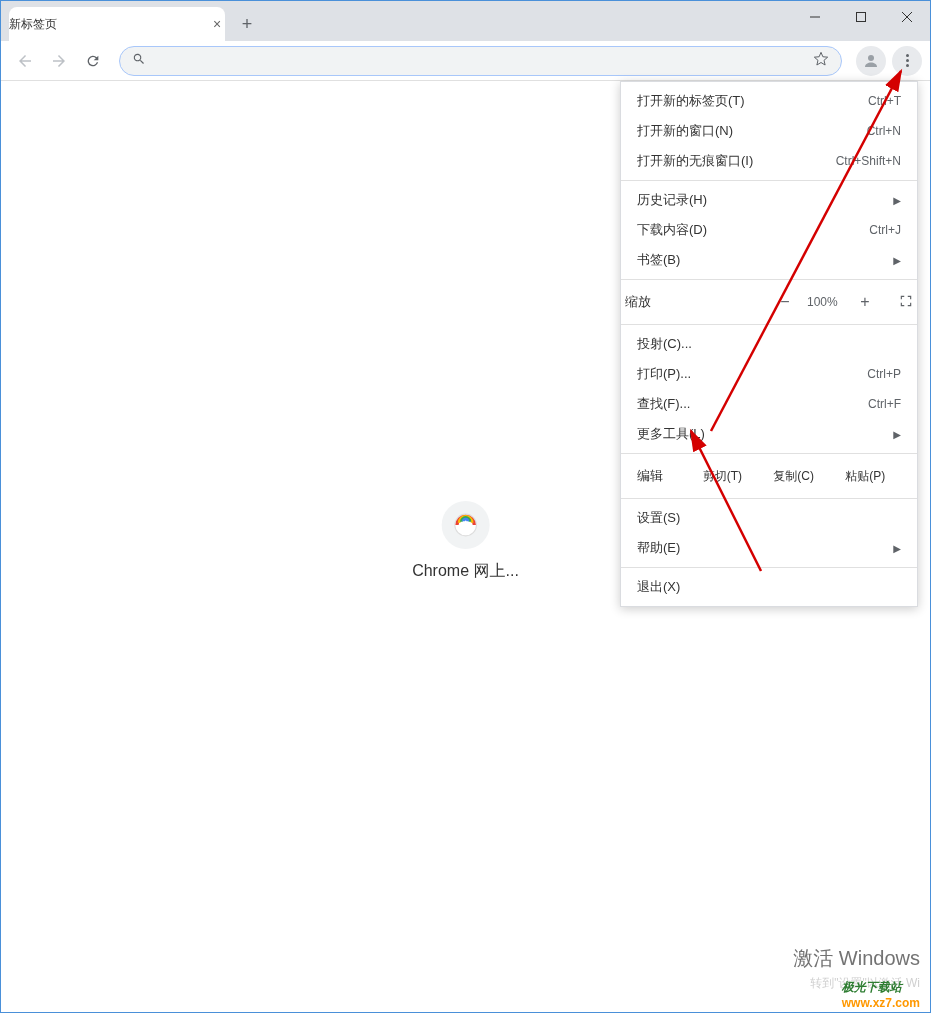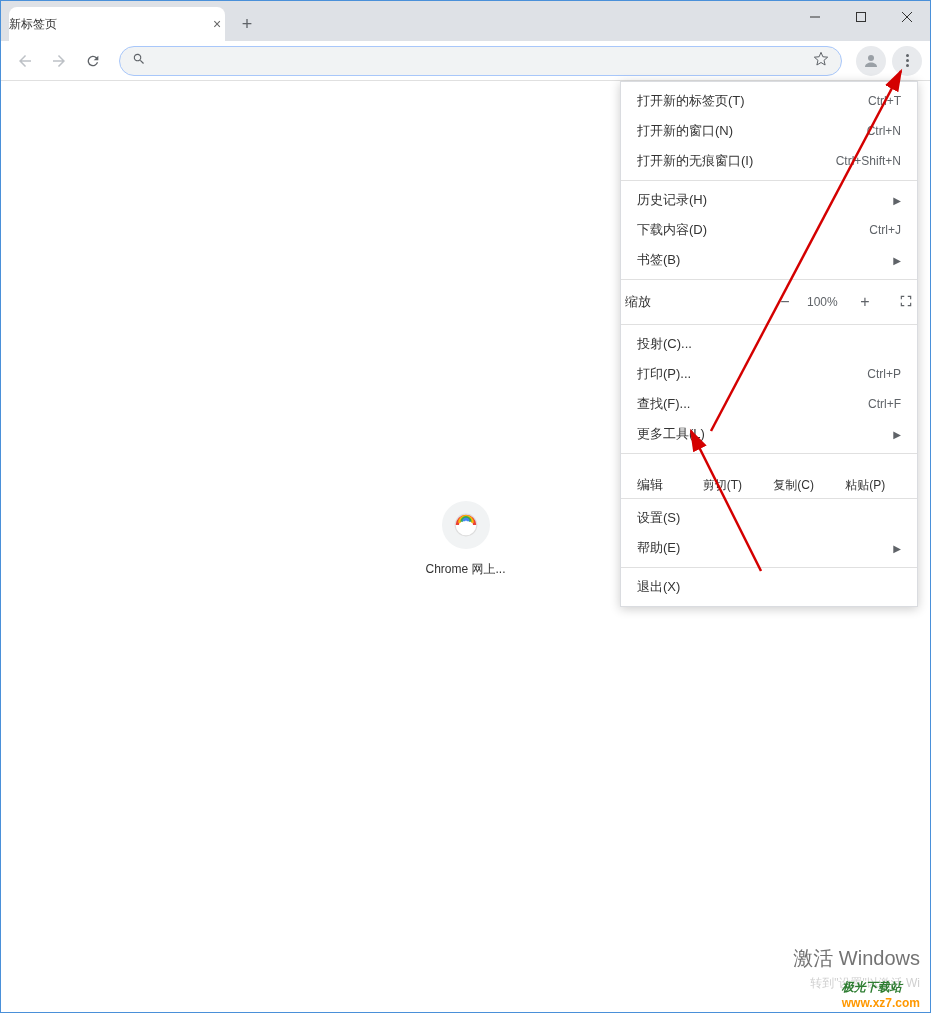--- a/index.html
+++ b/index.html
@@ -22,35 +22,35 @@
 .star-btn { color: #5f6368; }
 .profile-btn, .menu-btn { width: 30px; height: 30px; border-radius: 50%; display: flex; align-items: center; justify-content: center; margin-left: 4px; cursor: pointer; }
 .profile-btn { background: #e8eaed; }
 .menu-btn { background: #e8eaed; position: relative; }
 .menu-dots { display: flex; flex-direction: column; gap: 2px; }
 .menu-dots span { width: 3px; height: 3px; background: #5f6368; border-radius: 50%; }
 
 .content { position: absolute; top: 80px; left: 0; right: 0; bottom: 0; background: #fff; }
 .shortcut { position: absolute; left: 50%; top: 420px; transform: translateX(-50%); text-align: center; }
 .shortcut-icon { width: 48px; height: 48px; background: #f1f3f4; border-radius: 50%; margin: 0 auto 12px; display: flex; align-items: center; justify-content: center; }
-.shortcut-label { font-size: 12px; color: #333; }
+.shortcut-label { font-size: 16px; color: #333; }
 
 .context-menu { position: absolute; top: 80px; right: 12px; width: 298px; background: #fff; box-shadow: 0 2px 10px rgba(0,0,0,0.2); border: 1px solid #dadce0; font-size: 13px; color: #333; padding: 4px 0; z-index: 100; }
 .menu-item { height: 30px; display: flex; align-items: center; padding: 0 16px; cursor: pointer; }
 .menu-item .label { flex: 1; }
 .menu-item .shortcut { position: static; transform: none; color: #5f6368; font-size: 12px; }
 .menu-item .arrow { color: #5f6368; font-size: 10px; margin-left: 8px; }
 .menu-divider { height: 1px; background: #e0e0e0; margin: 4px 0; }
 .zoom-row { height: 36px; display: flex; align-items: center; padding: 0 4px; }
 .zoom-row .label { flex: 1; }
 .zoom-controls { display: flex; align-items: center; gap: 14px; color: #5f6368; }
 .zoom-btn { cursor: pointer; font-size: 16px; width: 16px; text-align: center; }
 .zoom-value { font-size: 12px; min-width: 36px; }
 .fullscreen-icon { margin-left: 12px; cursor: pointer; }
-.edit-row { height: 36px; display: flex; align-items: flex-end; padding: 0 16px; }
+.edit-row { height: 36px; display: flex; align-items: center; padding: 0 16px; }
 .edit-row .label { width: 50px; }
 .edit-actions { flex: 1; display: flex; justify-content: space-around; }
 .edit-action { cursor: pointer; font-size: 12px; }
 
 .watermark { position: absolute; right: 10px; bottom: 40px; color: #737373; font-size: 20px; margin-top: 13px; }
 .watermark-sub { position: absolute; right: 10px; bottom: 20px; color: #d0d0d0; font-size: 12px; }
 .site-logo { position: absolute; right: 10px; bottom: 2px; font-size: 12px; color: #2e7d32; font-weight: bold; font-style: italic; }
 .site-logo .url { color: #ff9800; font-size: 12px; display: block; font-style: normal; }
 
 .arrow-annotation { position: absolute; z-index: 200; pointer-events: none; }

